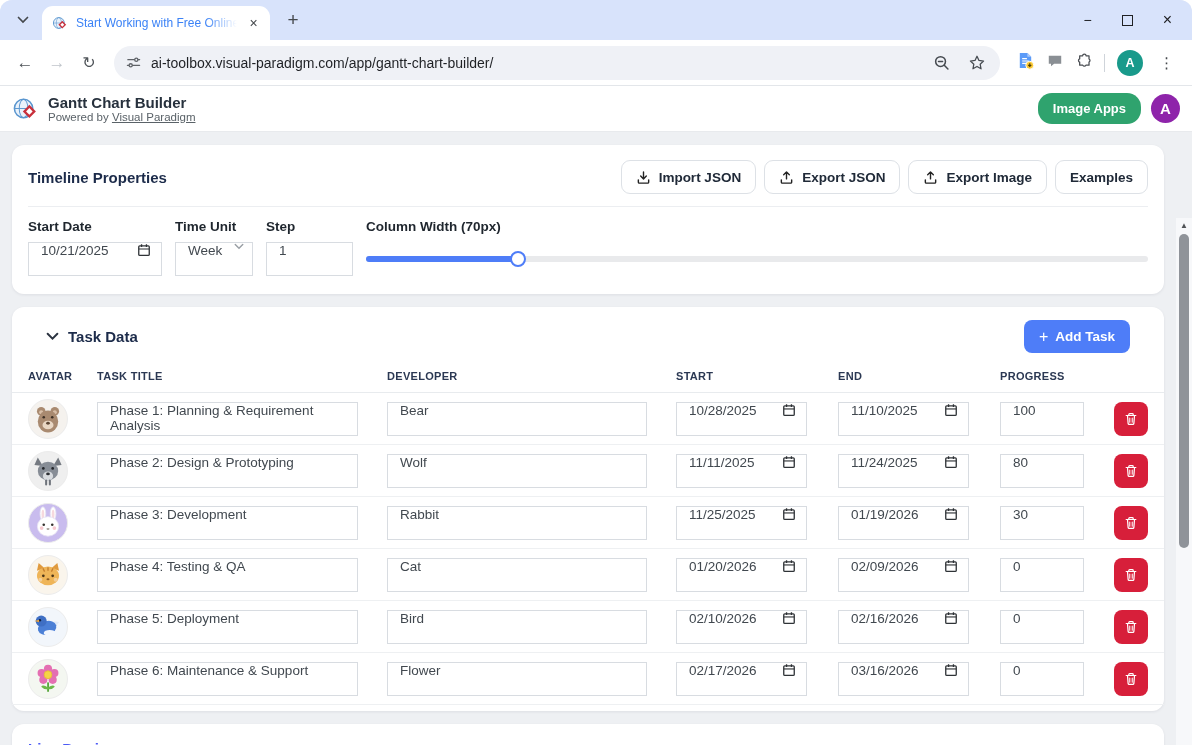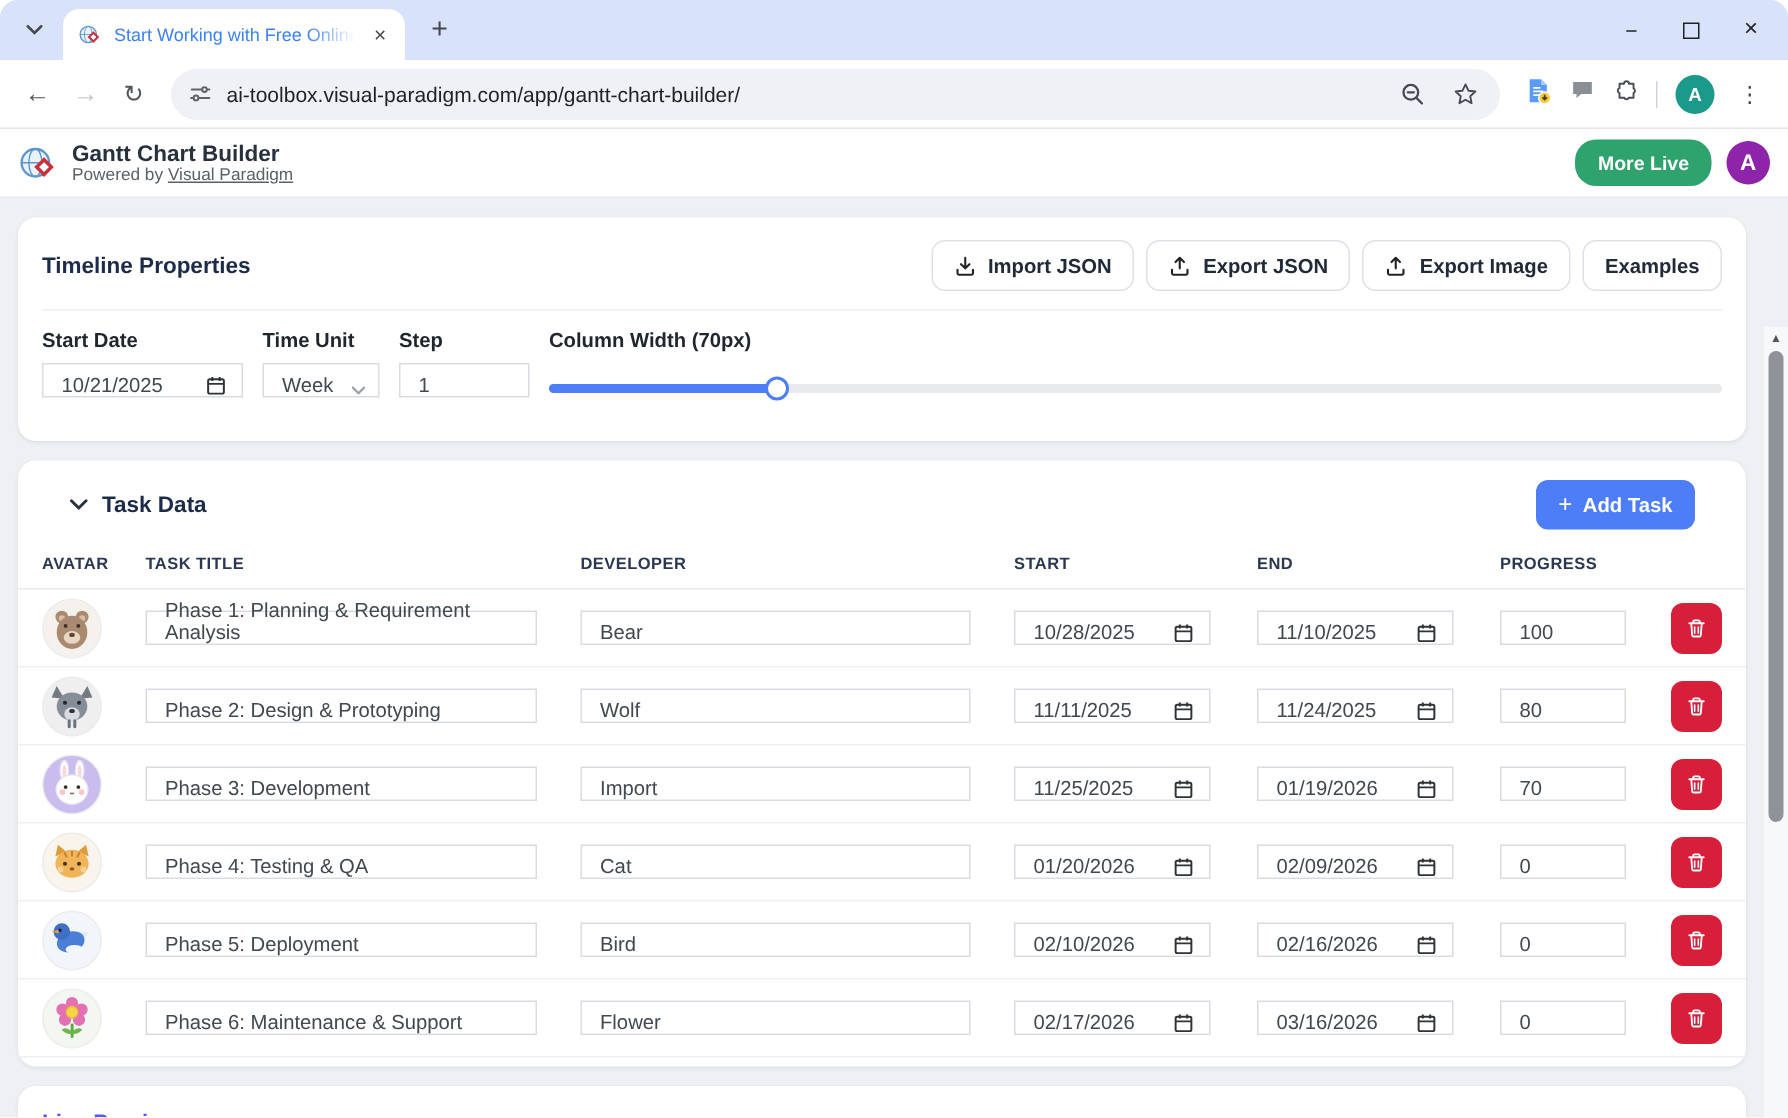--- a/index.html
+++ b/index.html
@@ -62,21 +62,21 @@
 
   .card1-head { display:flex; align-items:center; justify-content:space-between; padding:15px 16px 12px; }
   .sec-title { font-size:15px; font-weight:700; color:#1c2b4a; }
   .btn-group { display:flex; gap:8px; }
   .lt-btn { display:flex; align-items:center; gap:8px; background:#fff; border:1px solid #dde1e6;
     border-radius:9px; padding:0 14px; height:34px; font-size:13.5px; font-weight:600;
     color:#202a38; cursor:pointer; font-family:inherit; }
   .card1-divider { border-top:1px solid #eceef1; margin:0 16px; }
   .fields-row { display:flex; gap:13px; padding:12px 16px 18px; }
   .field-label { font-size:13.5px; font-weight:700; color:#1f262e; margin-bottom:8px; }
-  .inp { height:23px; border:1px solid #d8dce1; border-radius:0; display:flex; align-items:flex-end;
+  .inp { height:34px; border:1px solid #d8dce1; border-radius:0; display:flex; align-items:flex-start;
     padding:0 12px; font-size:13.5px; color:#41484f; background:#fff; cursor:text; }
   .date-inp { justify-content:space-between; padding-right:10px; cursor:pointer; }
   .sel { justify-content:space-between; padding-right:8px; cursor:pointer; }
   .f-start,.f-end { width:134px; } .f-start .inp,.f-end .inp { width:134px; }
   .f-unit { width:78px; } .f-step { width:87px; }
   .f-slider { flex:1; }
   .slider-wrap { height:34px; display:flex; align-items:center; position:relative; }
   .slider-track { width:100%; height:6px; background:#e9eaec; border-radius:3px; position:relative; }
   .slider-fill { height:6px; background:var(--accent-blue,#4e7df8); border-radius:3px; width:20%; }
   .slider-thumb { position:absolute; top:50%; left:20%; transform:translate(-50%,-50%);
@@ -203,21 +203,21 @@
         <line x1="2.5" y1="14" x2="21.5" y2="14" stroke="#5a96cf" stroke-width="1"></line>
         <g transform="rotate(45 18 17)">
             <rect x="13.2" y="12.2" width="9.6" height="9.6" fill="#c8303c"></rect>
             <rect x="15.6" y="14.6" width="4.8" height="4.8" fill="#fff"></rect>
           </g>
       </svg>
       <div>
         <div class="app-title">Gantt Chart Builder</div>
         <div class="powered"><span>Powered by </span><a>Visual Paradigm</a></div>
       </div>
-      <button class="more-apps">More Live</button>
+      <button class="more-apps">Image Apps</button>
       <div class="app-avatar">A</div>
     </div>
 
     <div class="content">
 
       <div class="card">
         <div class="card1-head">
           <div class="sec-title">Timeline Properties</div>
           <div class="btn-group">
             <button class="lt-btn">
@@ -452,21 +452,21 @@
                   </svg>
                 </div>
               </div>
     <div>
                 <div class="inp ti-title">
                   <span>Phase 3: Development</span>
                 </div>
               </div>
     <div>
                 <div class="inp ti-dev">
-                  <span>Import</span>
+                  <span>Rabbit</span>
                 </div>
               </div>
     <div>
                 <div class="inp date-inp ti-date">
                   <span>11/25/2025</span>
                   <svg width="14" height="14" viewBox="0 0 16 16">
                     <rect x="2" y="3.2" width="12" height="11" rx="1.2" fill="none" stroke="#2f3337" stroke-width="1.5"></rect>
                     <path d="M2 6.8h12" stroke="#2f3337" stroke-width="1.3"></path>
                     <path d="M5.2 1.5v3M10.8 1.5v3" stroke="#2f3337" stroke-width="1.5"></path>
                   </svg>
@@ -477,21 +477,21 @@
                   <span>01/19/2026</span>
                   <svg width="14" height="14" viewBox="0 0 16 16">
                     <rect x="2" y="3.2" width="12" height="11" rx="1.2" fill="none" stroke="#2f3337" stroke-width="1.5"></rect>
                     <path d="M2 6.8h12" stroke="#2f3337" stroke-width="1.3"></path>
                     <path d="M5.2 1.5v3M10.8 1.5v3" stroke="#2f3337" stroke-width="1.5"></path>
                   </svg>
                 </div>
               </div>
     <div>
                 <div class="inp ti-prog">
-                  <span>70</span>
+                  <span>30</span>
                 </div>
               </div>
     <div>
                 <button class="del-btn">
                   <svg width="14" height="14" viewBox="0 0 16 16">
                     <path d="M2.5 4h11" stroke="#fff" stroke-width="1.4" stroke-linecap="round"></path>
                     <path d="M5.5 4V2.8a1 1 0 011-1h3a1 1 0 011 1V4" stroke="#fff" stroke-width="1.4" fill="none"></path>
                     <path d="M4 4l.7 9a1.2 1.2 0 001.2 1.1h4.2a1.2 1.2 0 001.2-1.1L12 4" stroke="#fff" stroke-width="1.4" fill="none"></path>
                     <path d="M6.6 6.8v4.8M9.4 6.8v4.8" stroke="#fff" stroke-width="1.2" stroke-linecap="round"></path>
                   </svg>

